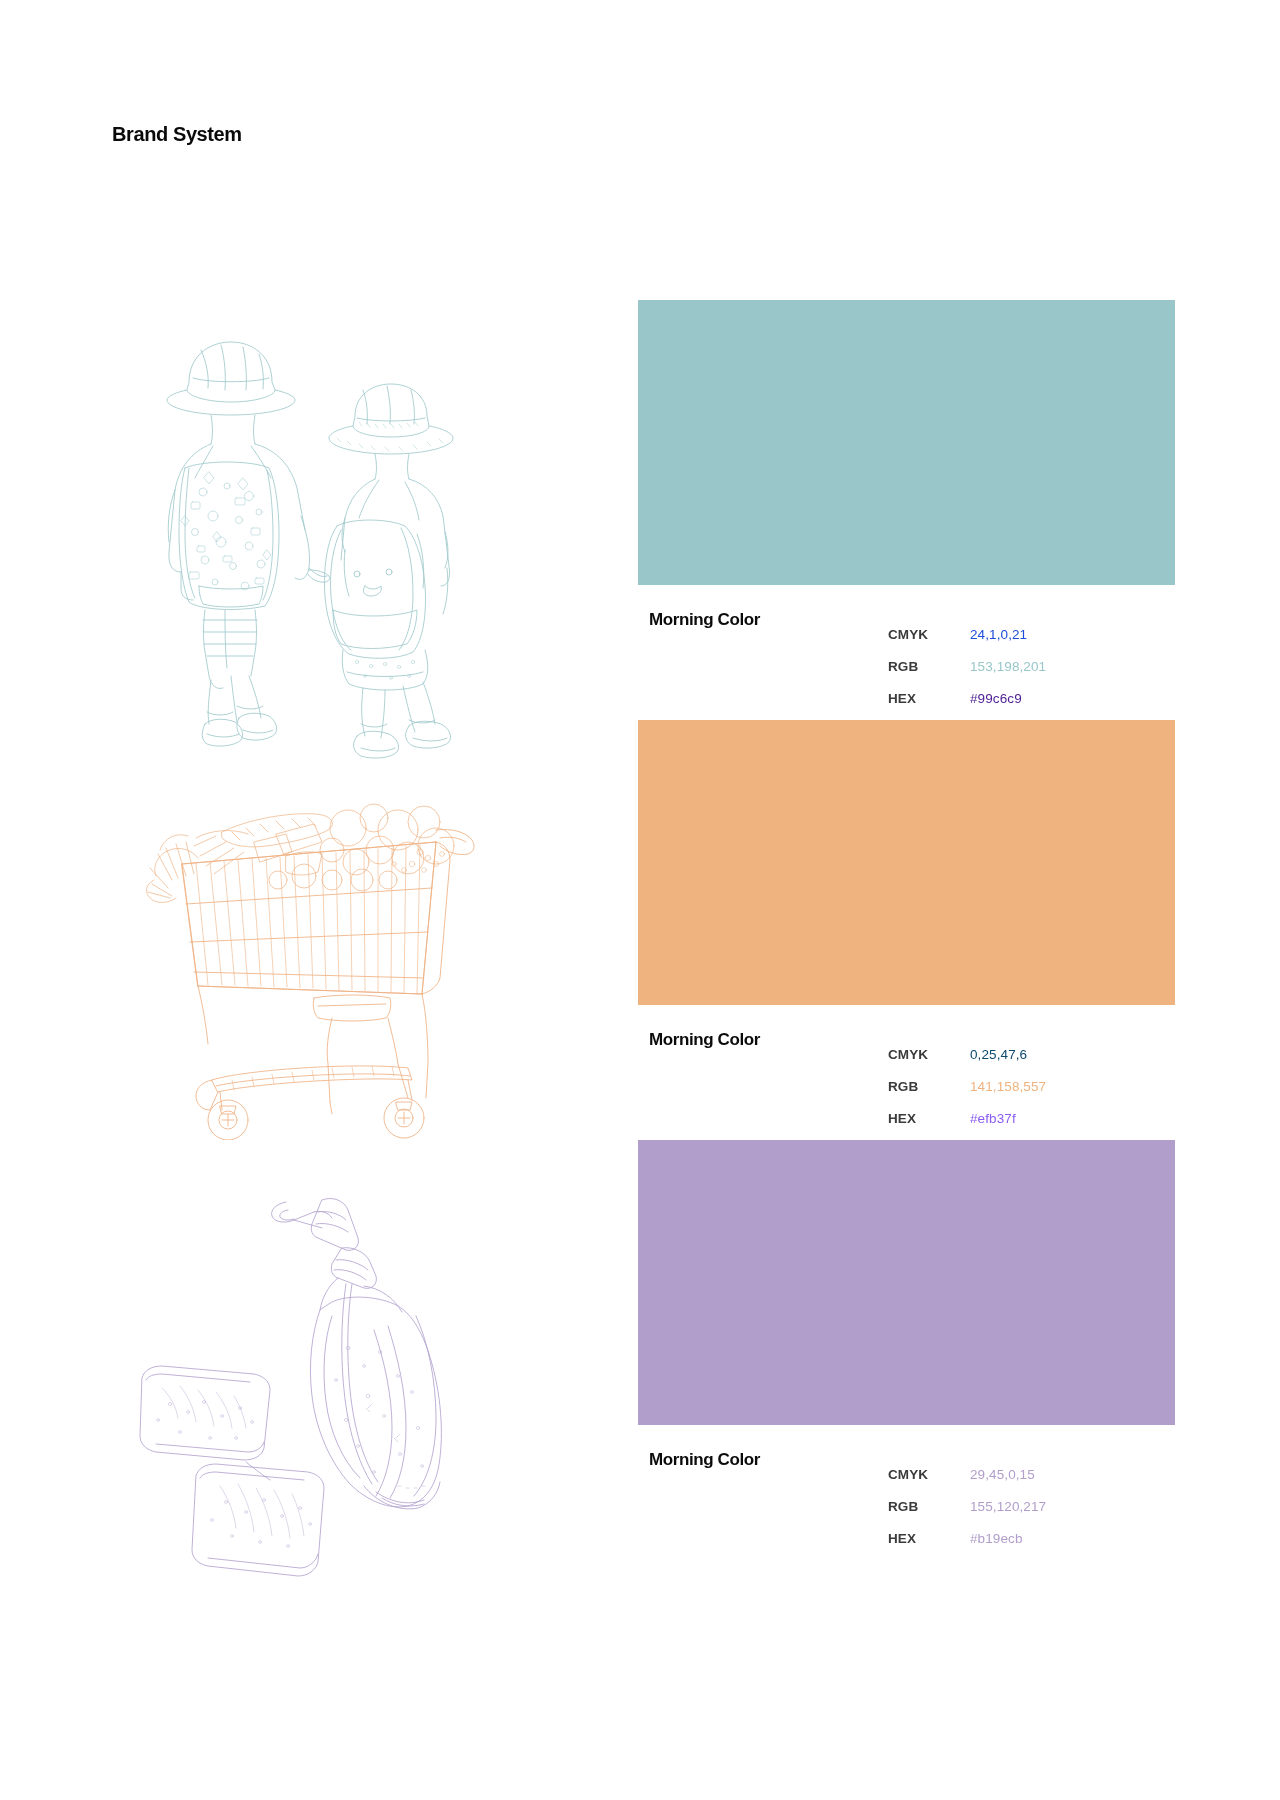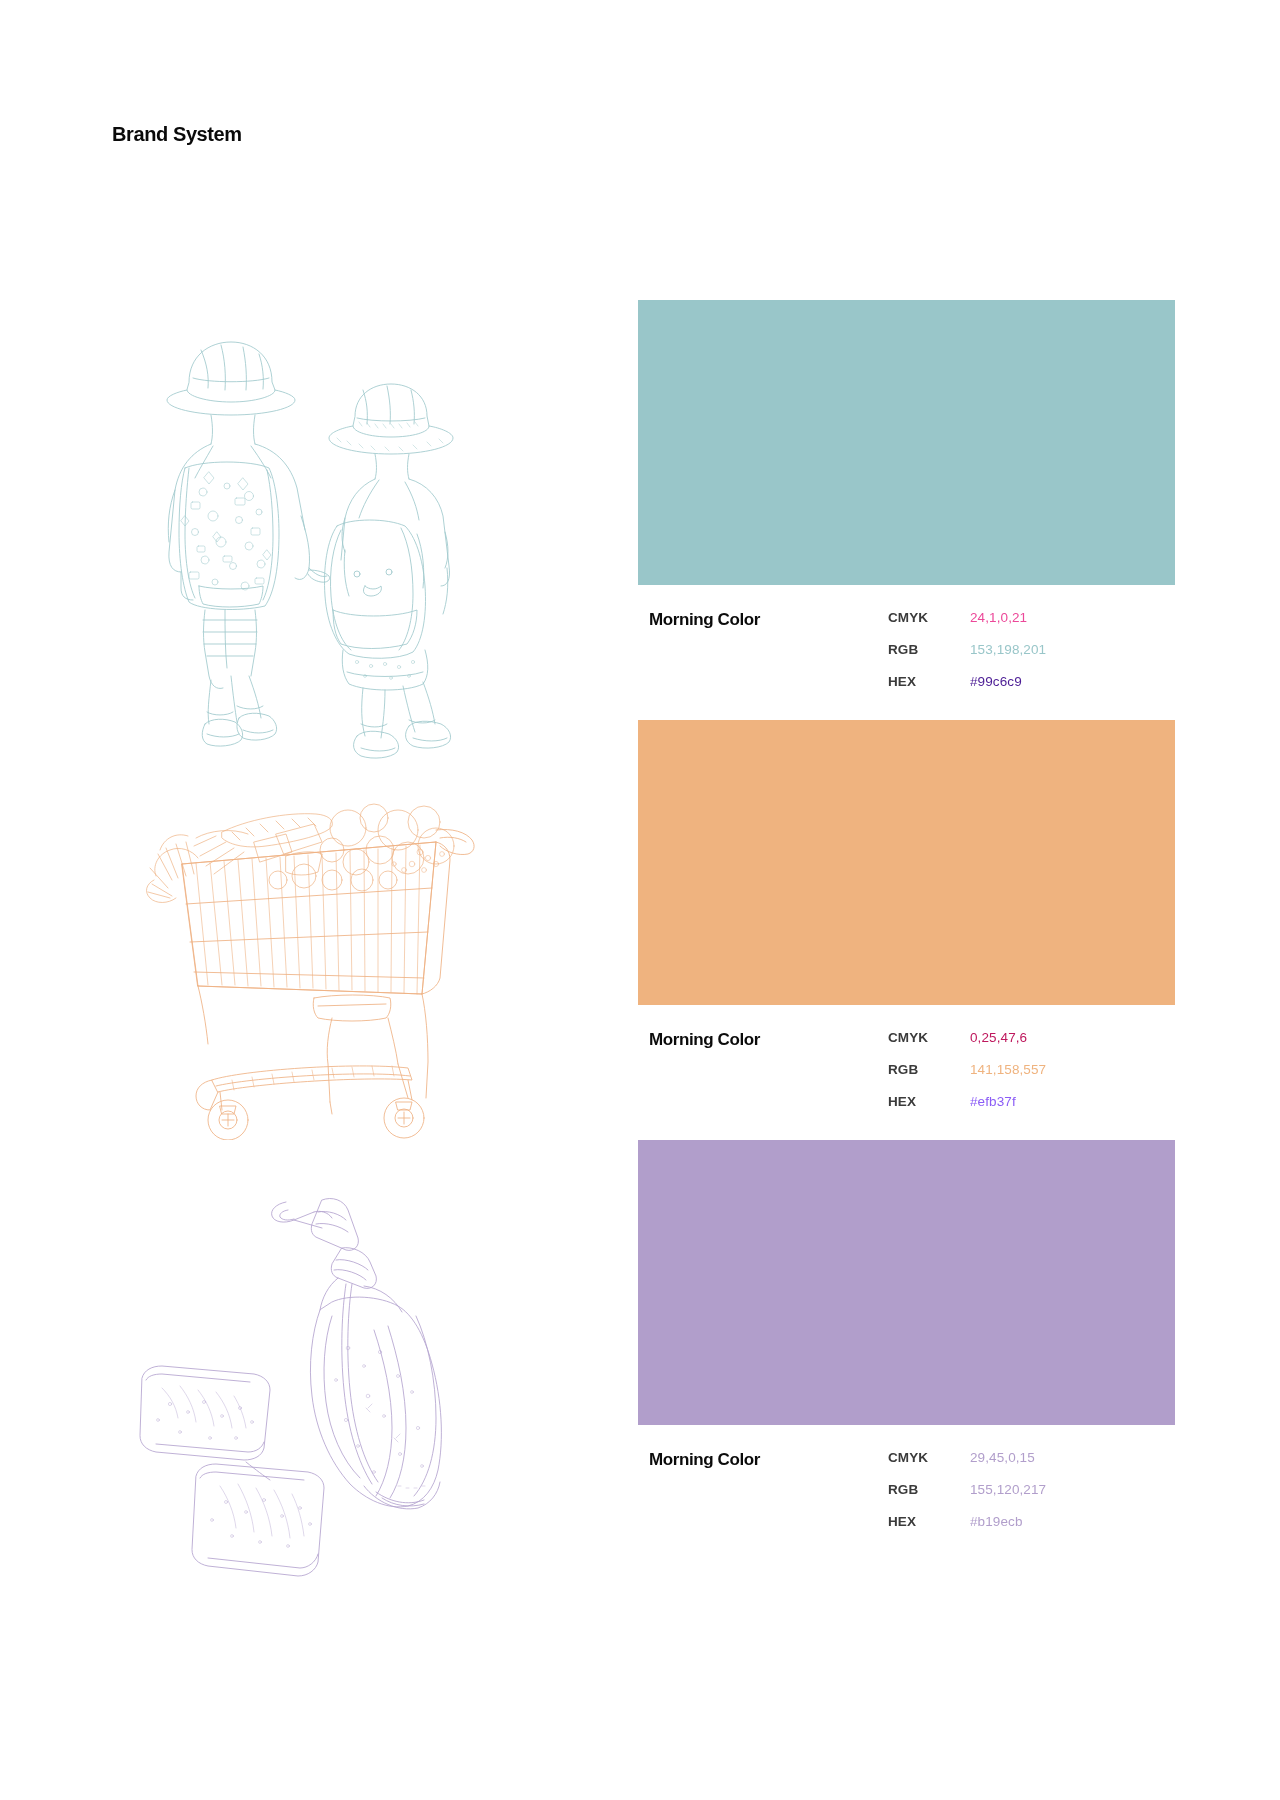--- a/index.html
+++ b/index.html
@@ -96,21 +96,21 @@
     color: #0b0b0b;
   }
   .specs {
     position: absolute;
     left: 250px;
     top: 0;
     width: 290px;
   }
   .spec-row {
     display: flex;
-    align-items: flex-start;
+    align-items: flex-end;
     height: 32px;
   }
   .spec-key {
     width: 82px;
     font-size: 13.5px;
     font-weight: 700;
     letter-spacing: 0.1px;
     color: #3b3b3b;
   }
   .spec-val {
@@ -280,21 +280,21 @@
       </svg>
     </div>
 
     <div class="color-cell">
       <div class="swatch" style="background:#99c6c9"></div>
       <div class="swatch-meta">
         <div class="swatch-name">Morning Color</div>
         <div class="specs">
           <div class="spec-row">
             <span class="spec-key">CMYK</span>
-            <span class="spec-val" style="color:#ec4899">24,1,0,21</span>
+            <span class="spec-val" style="color:#1d4ed8">24,1,0,21</span>
           </div>
           <div class="spec-row">
             <span class="spec-key">RGB</span>
             <span class="spec-val" style="color:#99c6c9">153,198,201</span>
           </div>
           <div class="spec-row">
             <span class="spec-key">HEX</span>
             <span class="spec-val" style="color:#4c1d95">#99c6c9</span>
           </div>
         </div>
@@ -417,21 +417,21 @@
       </svg>
     </div>
 
     <div class="color-cell">
       <div class="swatch" style="background:#efb37f"></div>
       <div class="swatch-meta">
         <div class="swatch-name">Morning Color</div>
         <div class="specs">
           <div class="spec-row">
             <span class="spec-key">CMYK</span>
-            <span class="spec-val" style="color:#be185d">0,25,47,6</span>
+            <span class="spec-val" style="color:#0c4a6e">0,25,47,6</span>
           </div>
           <div class="spec-row">
             <span class="spec-key">RGB</span>
             <span class="spec-val" style="color:#efb37f">141,158,557</span>
           </div>
           <div class="spec-row">
             <span class="spec-key">HEX</span>
             <span class="spec-val" style="color:#8b5cf6">#efb37f</span>
           </div>
         </div>

